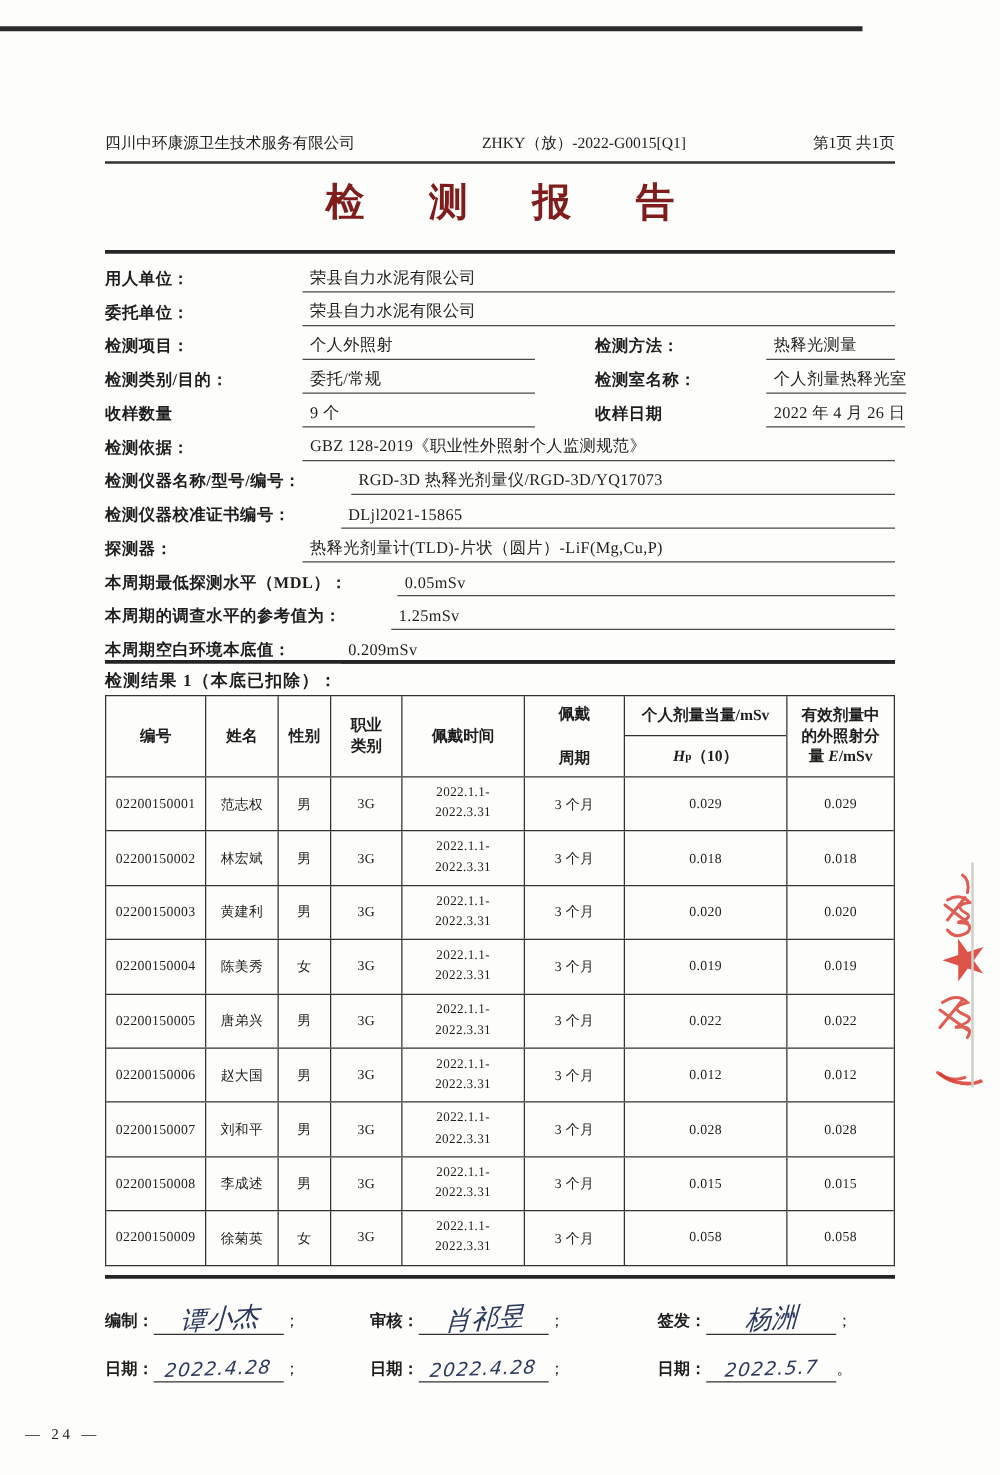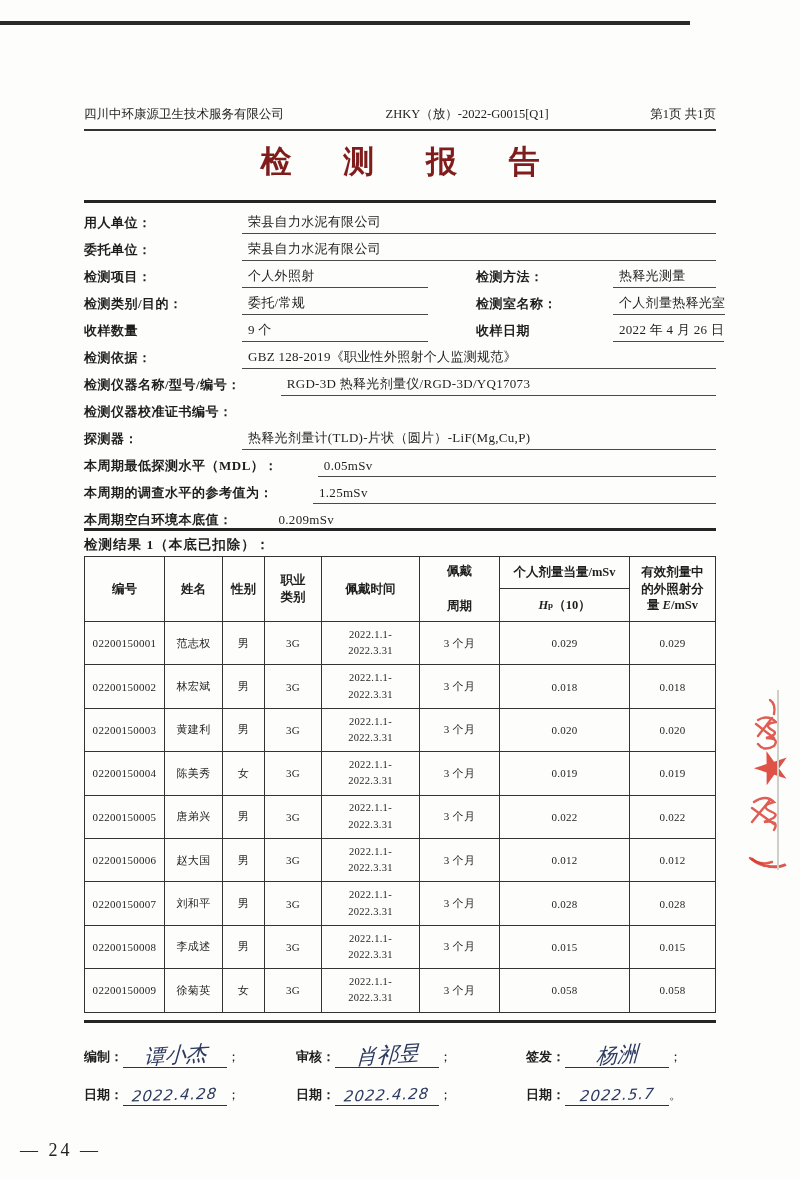--- a/index.html
+++ b/index.html
@@ -79,21 +79,21 @@
   }
   .punct { padding-bottom:2px; }
   .hand {
     font-family:"DejaVu Sans",sans-serif; font-style:italic;
     color:#2c3a60; display:inline-block;
   }
   .hand-name { font-size:21px; transform:rotate(-4deg) skewX(-6deg); line-height:.9; }
   .hand-date { font-size:15px; transform:rotate(-2deg) skewX(-8deg); letter-spacing:1px; }
 
   
-  .page-no { position:absolute; left:20px; top:1140px; font-size:18px; letter-spacing:3px; color:#222; }
+  .page-no { position:absolute; left:20px; top:1140px; font-size:12px; letter-spacing:3px; color:#222; }
 
   
   .stamp { position:absolute; left:746px; top:690px; width:54px; height:180px; color:#d93a2f; }
   .stamp svg { position:absolute; left:0; top:0; }
   .seal-star {
     position:absolute; left:8px; top:60px; width:36px; height:36px;
     background:currentColor; opacity:.88; transform:rotate(-18deg);
     clip-path:polygon(50% 0%,61% 35%,98% 35%,68% 57%,79% 91%,50% 70%,21% 91%,32% 57%,2% 35%,39% 35%);
   }
   .seal-arc {
@@ -150,20 +150,21 @@
     <div class="frow">
       <span class="flabel w1">检测依据：</span>
       <span class="fvalue">GBZ 128-2019《职业性外照射个人监测规范》</span>
     </div>
     <div class="frow">
       <span class="flabel">检测仪器名称/型号/编号：</span>
       <span class="fvalue">RGD-3D 热释光剂量仪/RGD-3D/YQ17073</span>
     </div>
     <div class="frow">
       <span class="flabel">检测仪器校准证书编号：</span>
+      <span class="fvalue">DLjl2021-15865</span>
     </div>
     <div class="frow">
       <span class="flabel w1">探测器：</span>
       <span class="fvalue">热释光剂量计(TLD)-片状（圆片）-LiF(Mg,Cu,P)</span>
     </div>
     <div class="frow">
       <span class="flabel">本周期最低探测水平（MDL）：</span>
       <span class="fvalue">0.05mSv</span>
     </div>
     <div class="frow">

